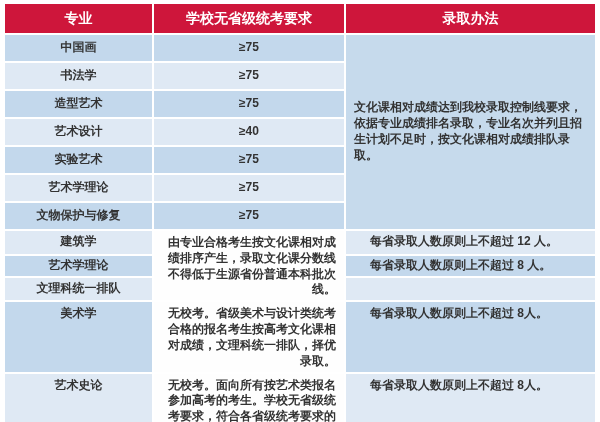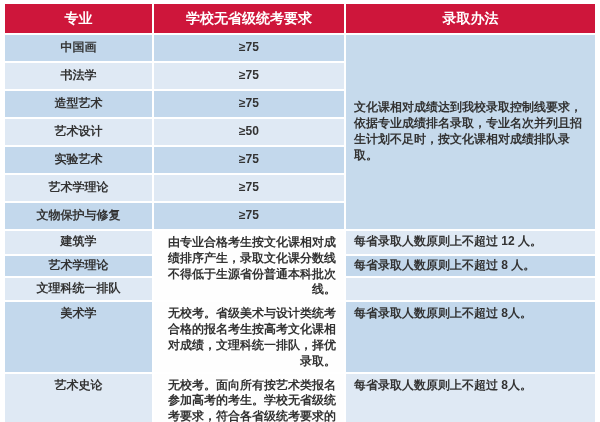--- a/index.html
+++ b/index.html
@@ -59,21 +59,21 @@
   }
   td.white-cell {
     background: var(--white-cell);
     vertical-align: top;
     text-align: right;
     padding: 4px 8px 2px 9px;
   }
   td.adm-cell {
     text-align: left;
     vertical-align: middle;
-    padding: 2px 8px;
+    padding: 2px 24px;
   }
   td.v-top { vertical-align: top; padding-top: 4px; }
 </style>
 </head>
 <body>
 
 <table class="adm">
   <colgroup>
     <col style="width:147px">
     <col style="width:190px">
@@ -95,21 +95,21 @@
     <tr class="r-std">
       <td class="light major-c">书法学</td>
       <td class="light score-c">≥75</td>
     </tr>
     <tr class="r-std">
       <td class="dark major-c">造型艺术</td>
       <td class="dark score-c">≥75</td>
     </tr>
     <tr class="r-std">
       <td class="light major-c">艺术设计</td>
-      <td class="light score-c">≥50</td>
+      <td class="light score-c">≥40</td>
     </tr>
     <tr class="r-std">
       <td class="dark major-c">实验艺术</td>
       <td class="dark score-c">≥75</td>
     </tr>
     <tr class="r-std">
       <td class="light major-c">艺术学理论</td>
       <td class="light score-c">≥75</td>
     </tr>
     <tr class="r-std">

